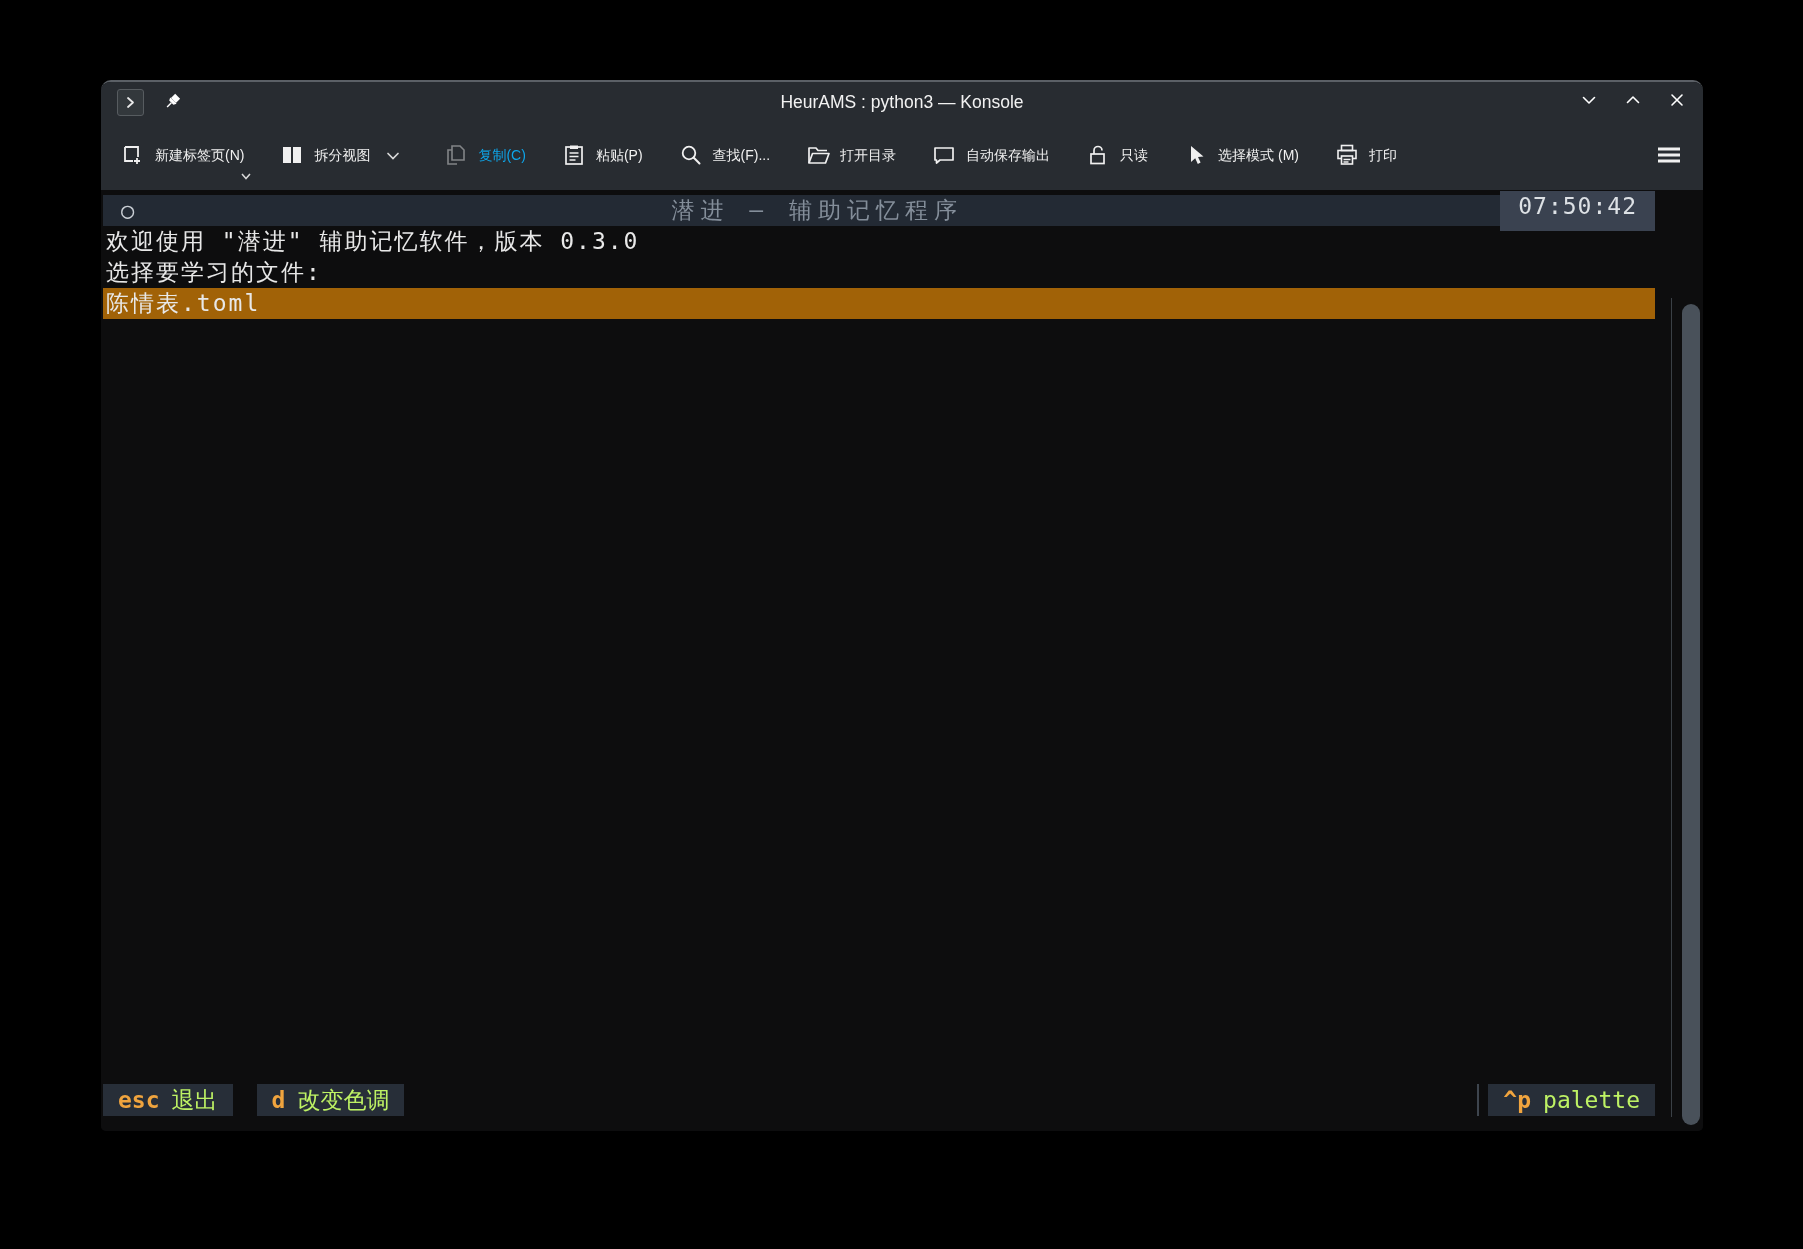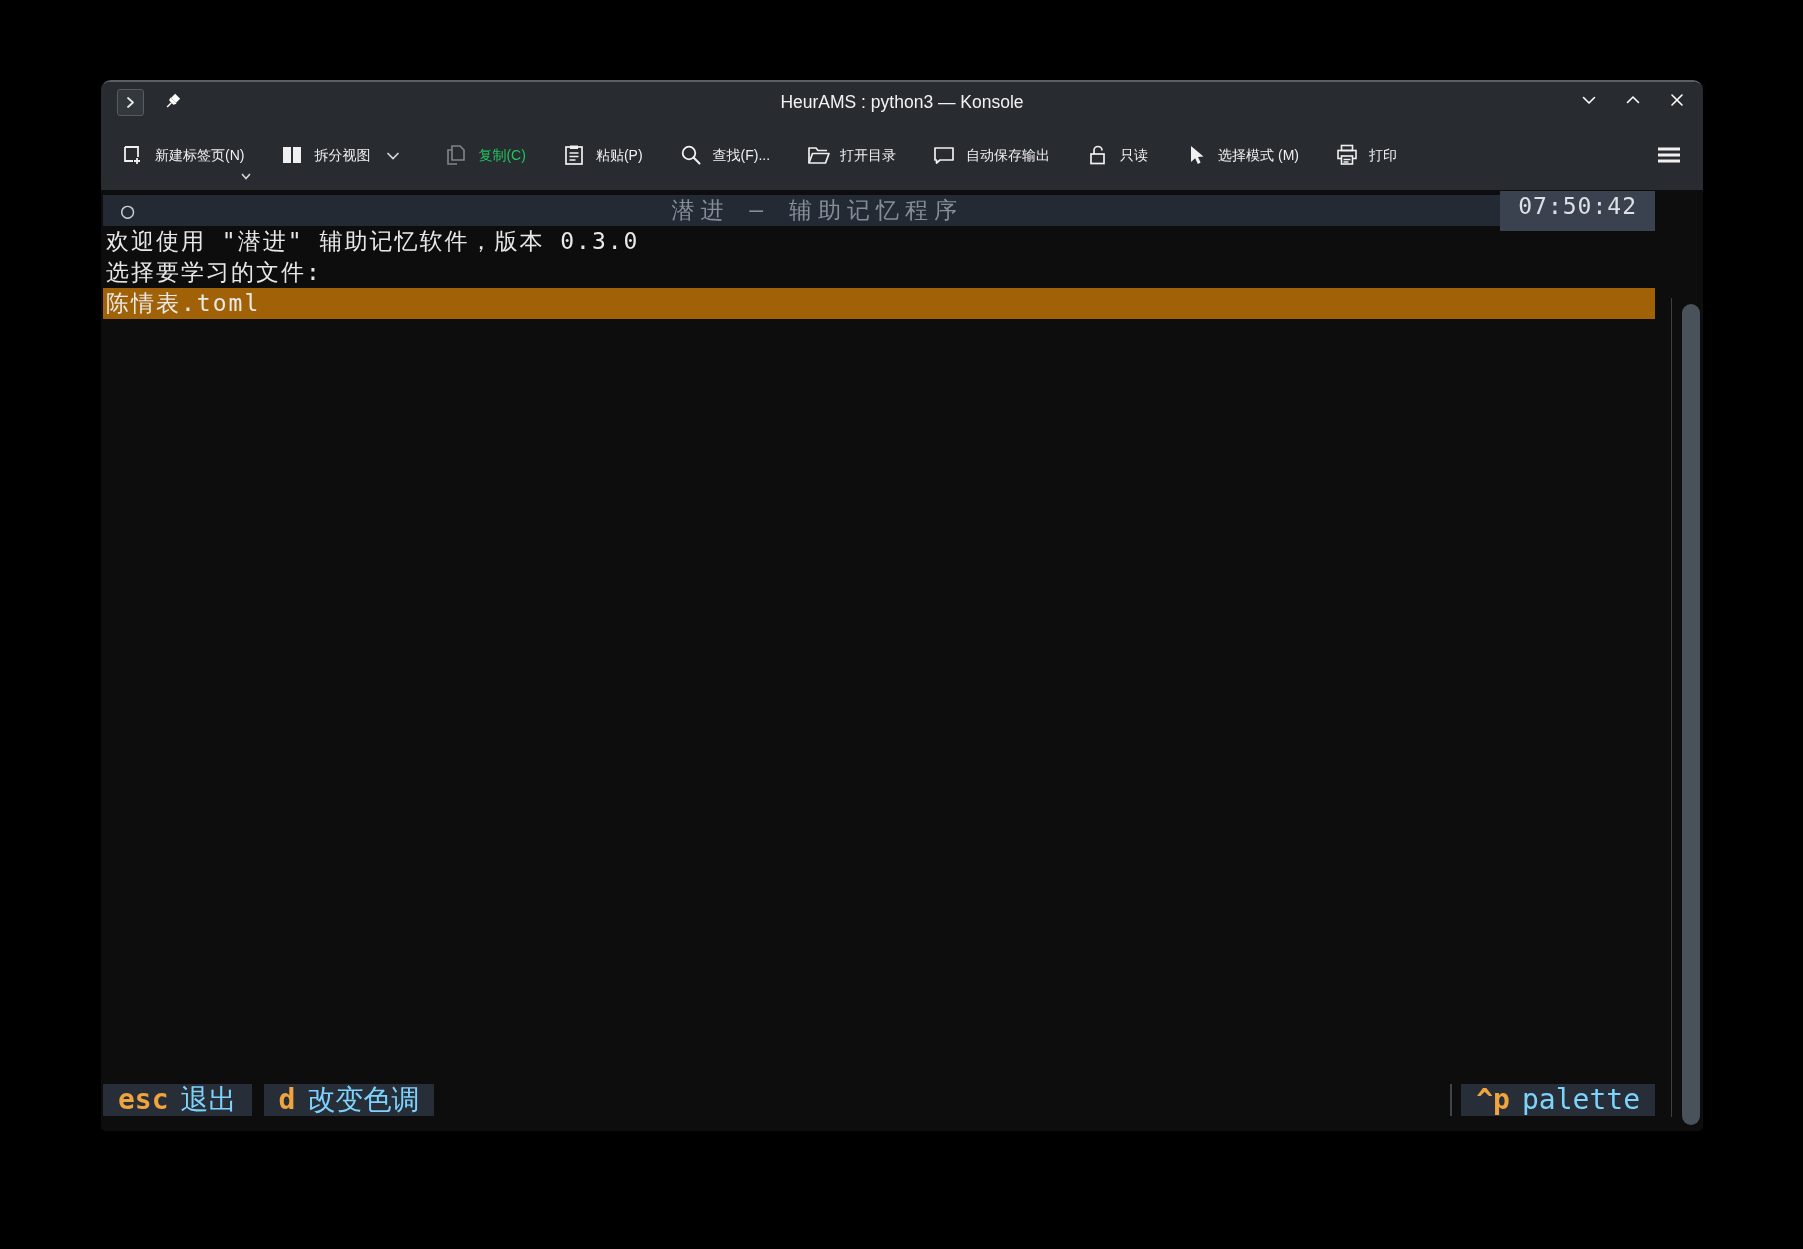--- a/index.html
+++ b/index.html
@@ -21,21 +21,21 @@
   .win-title { position:absolute; left:0; right:0; text-align:center; color:#f2f2f2;
                font-size:17.5px; pointer-events:none; }
   .win-controls { margin-left:auto; display:flex; gap:24px; align-items:center; z-index:2; }
   .win-btn { display:flex; align-items:center; justify-content:center; width:20px; height:20px; }
 
   
   .toolbar { height:68px; background:#282c31; display:flex; align-items:center;
              padding:0 20px; color:#f0f0f0; font-size:14px; flex:0 0 auto; }
   .tool { display:flex; align-items:center; gap:10px; white-space:nowrap; position:relative; }
   .tool + .tool { margin-left:36px; }
-  .tool.disabled { color:#22c55e; }
+  .tool.disabled { color:#0ea5e9; }
   .tool.disabled svg { opacity:.45; }
   .tool .sub-chevron { position:absolute; right:-8px; bottom:-14px; }
   .tool .side-chevron { margin-left:6px; }
   .tool-spacer { width:44px; }
   .hamburger { margin-left:auto; display:flex; }
 
   
   .terminal { flex:1; position:relative; background:#0d0d0e;
               font-family:"DejaVu Sans Mono", monospace; font-size:23px; color:#e8e8e8; }
   .term-inner { position:absolute; left:2px; top:5px; bottom:15px; width:1552px;
@@ -48,26 +48,26 @@
   .tui-header .clock { background:#3a4250; color:#dde1e5; padding:0 18px;
                        height:40px; line-height:31px; letter-spacing:1px; }
 
   .line { height:31px; line-height:31px; padding-left:3px; letter-spacing:2px;
           white-space:pre; }
   .line.selected { background:#a16207; }
 
   .term-fill { flex:1; }
 
   .tui-footer { height:32px; display:flex; align-items:center; flex:0 0 auto;
-                font-size:28px; }
+                font-size:23px;gap:12px; }
   .chip { background:#272e38; display:flex; align-items:center; padding:0 15px;
           gap:12px; line-height:32px; }
   .chip + .chip { margin-left:12px; }
   .chip .key { color:#f0a43e; font-weight:bold; }
-  .chip .desc { color:#7dd3fc; }
+  .chip .desc { color:#bef264; }
   .footer-right { margin-left:auto; display:flex; align-items:stretch; }
   .footer-divider { width:2px; background:#3e454e; margin-right:9px; }
 
   
   .scroll-divider { position:absolute; right:31px; top:108px; bottom:14px; width:1px;
                     background:#3a4046; }
   .scrollbar-thumb { position:absolute; right:3px; top:114px; bottom:6px; width:18px;
                      border-radius:9px; background:#49515a; }
 </style>
 </head>

